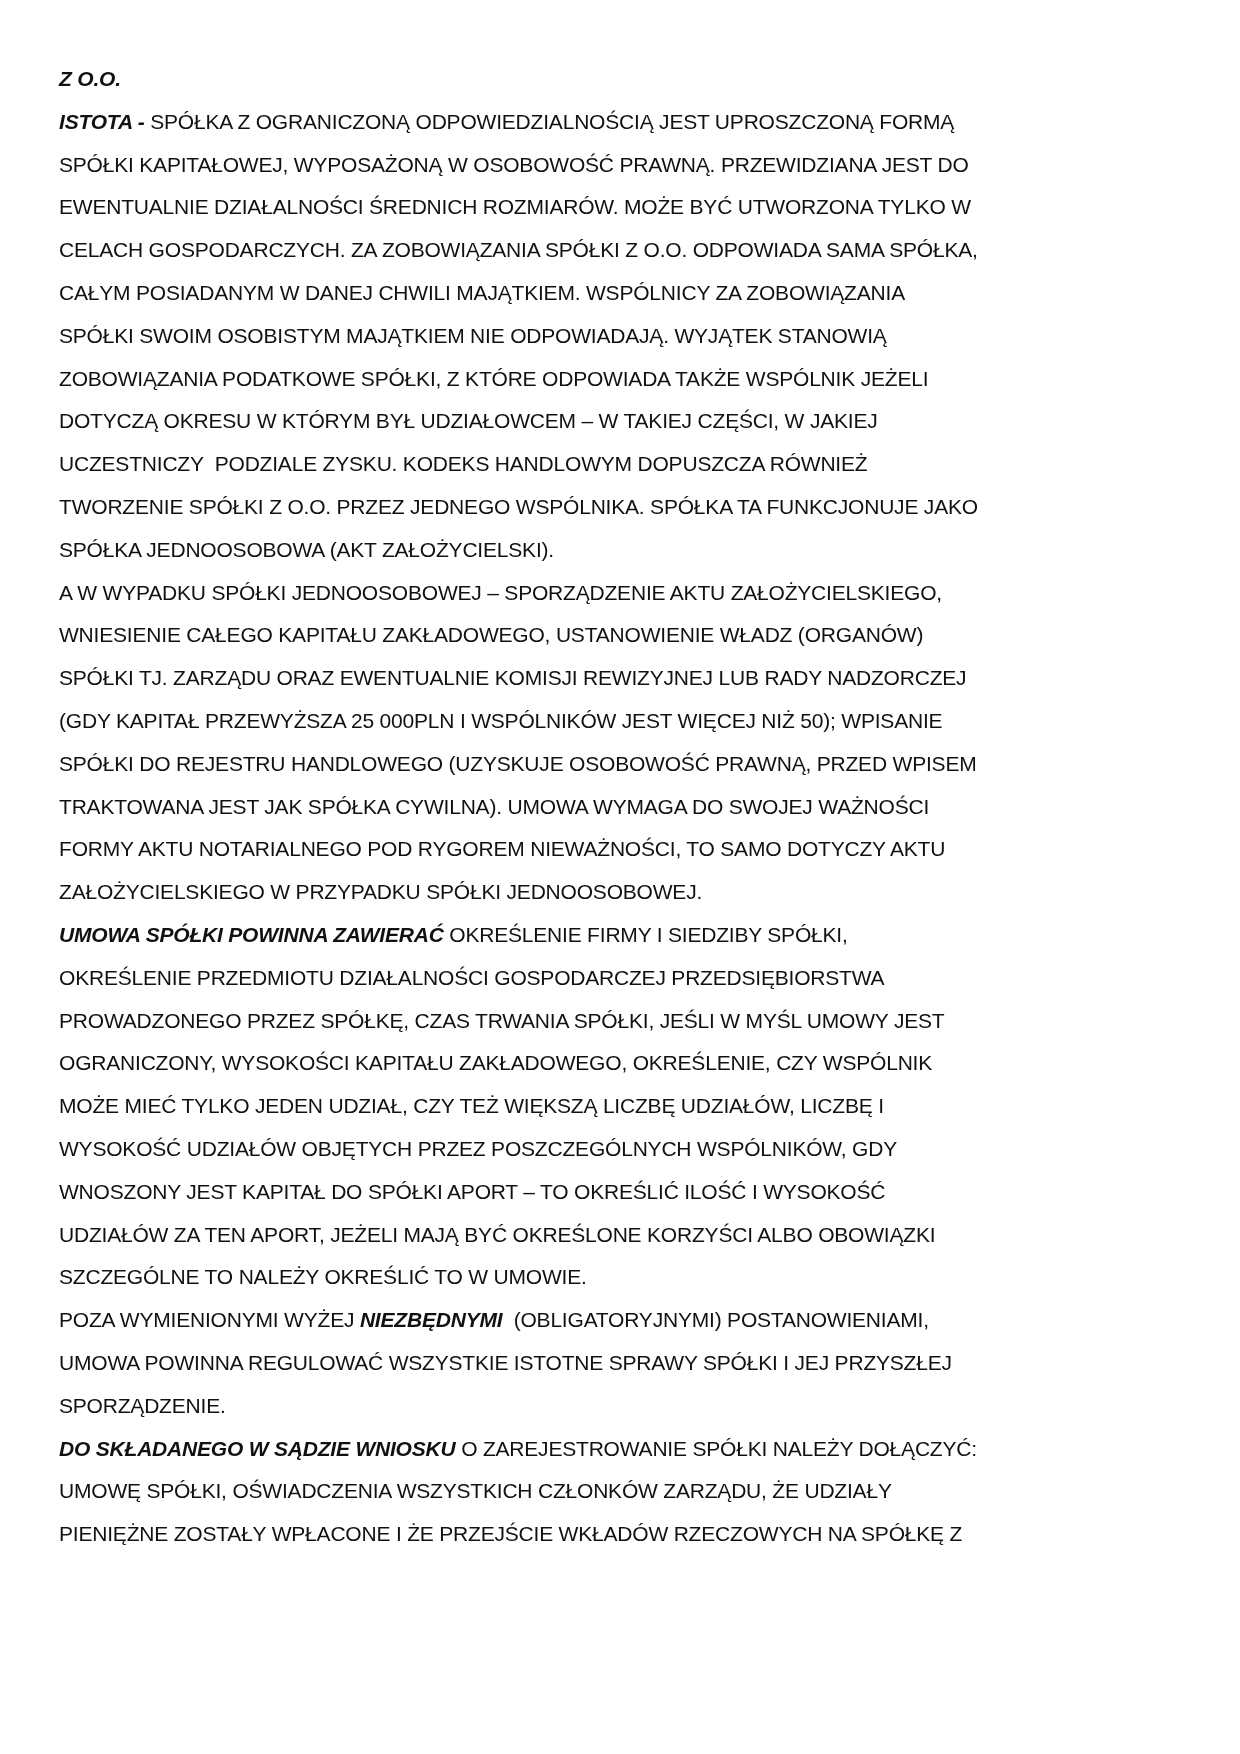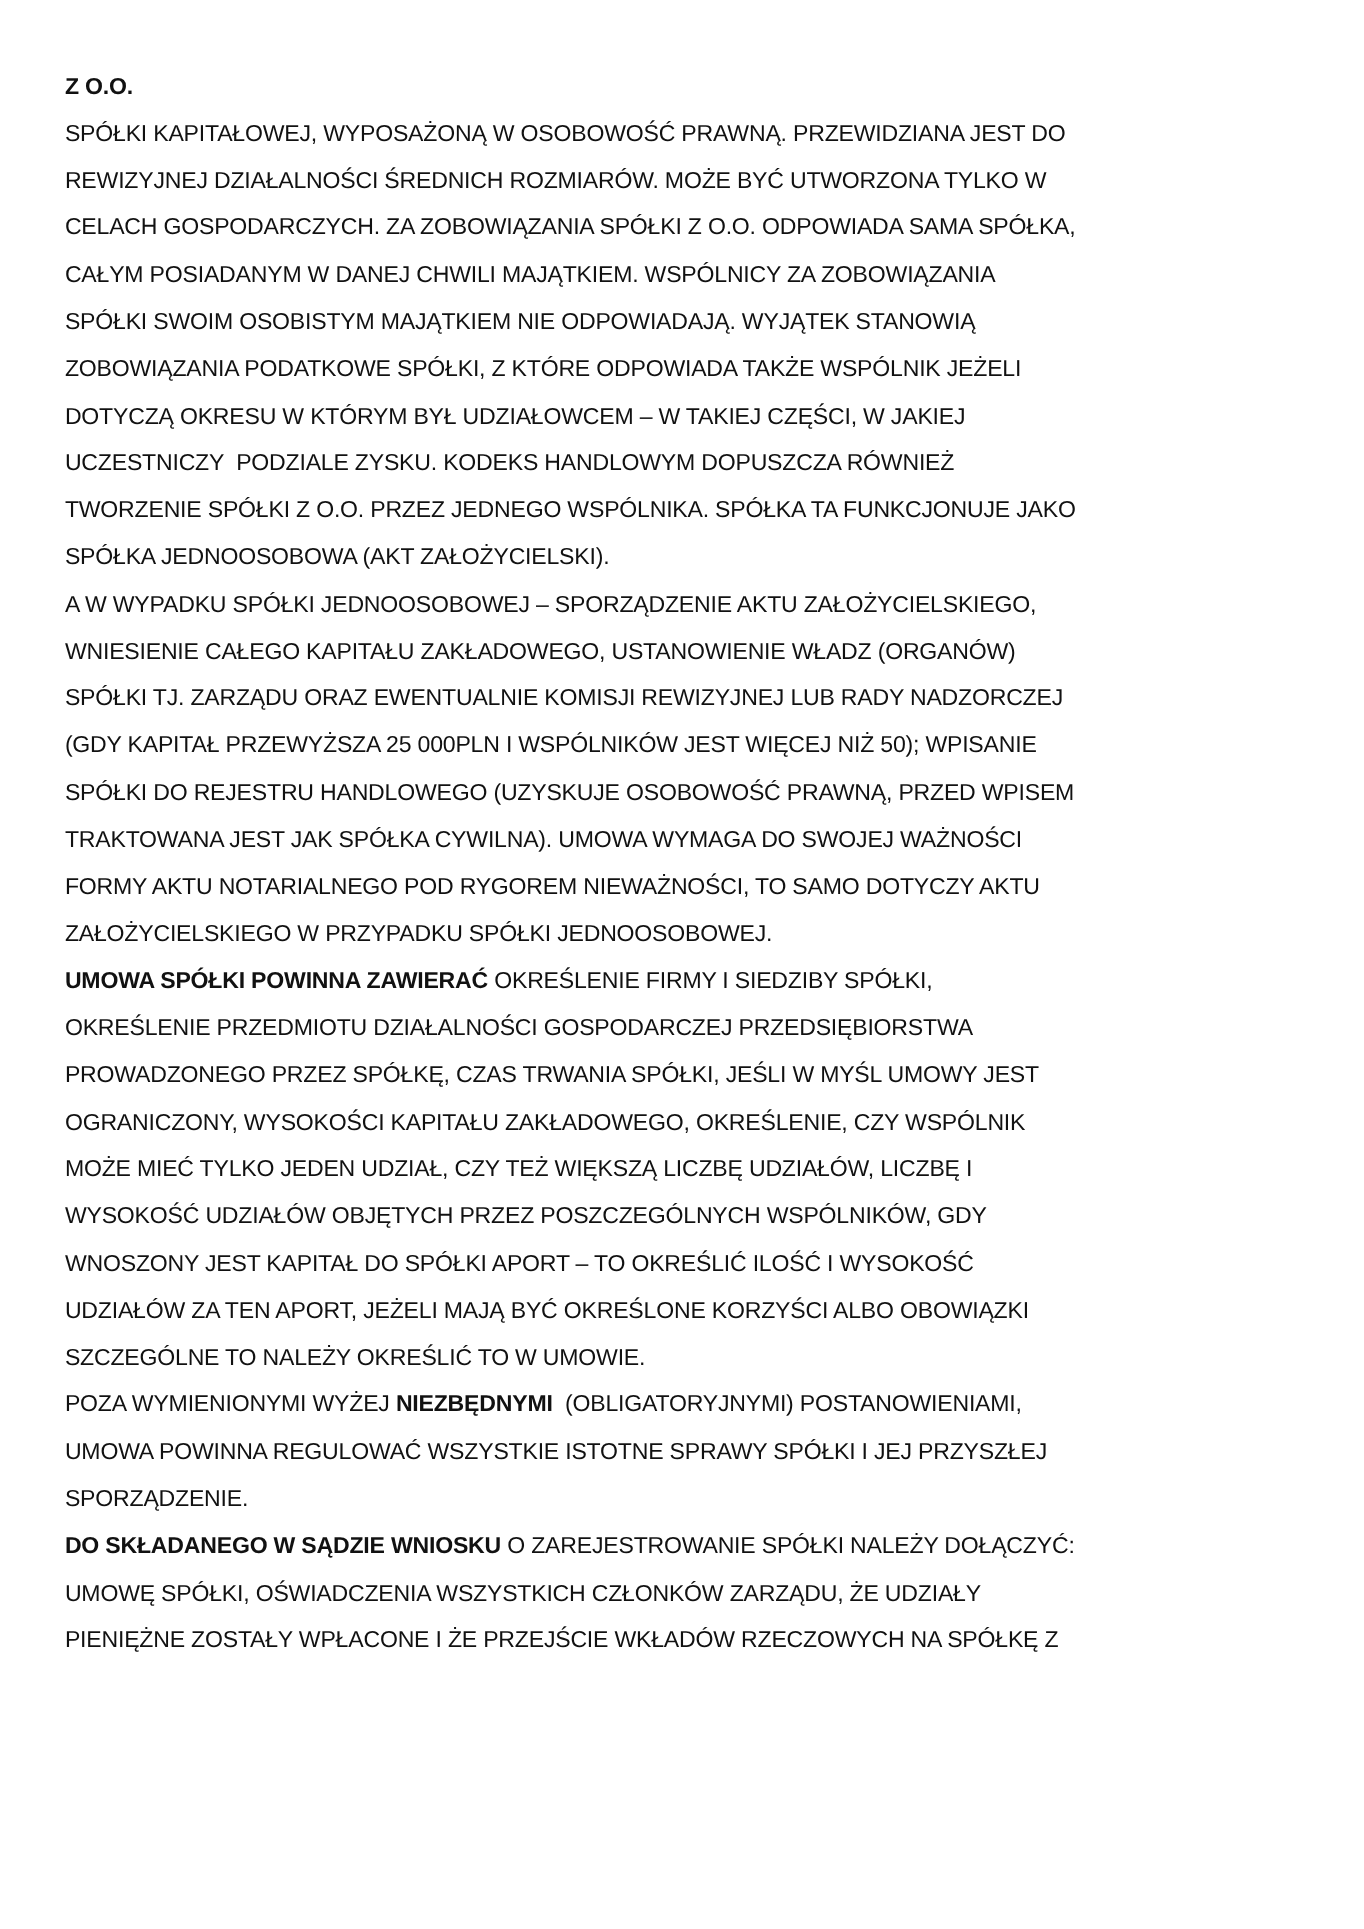--- a/index.html
+++ b/index.html
@@ -10,30 +10,31 @@
     top: 58px;
     width: 1120px;
     font-family: "Liberation Sans", sans-serif;
     font-size: 21px;
     line-height: 42.8px;
     color: #111111;
     letter-spacing: -0.2px;
     word-spacing: 0px;
   }
   .line { display: block; white-space: pre; height: 42.8px; }
-  .b { font-weight: bold; }
+  .b { font-weight: bold; font-style: italic; }
 </style>
 </head>
 <body>
 
 <div class="page">
   <span class="line b">Z O.O.</span>
   <div id="lines">
+      <span class="line"><span class="b">ISTOTA - </span><span>SPÓŁKA Z OGRANICZONĄ ODPOWIEDZIALNOŚCIĄ JEST UPROSZCZONĄ FORMĄ</span></span>
       <span class="line"><span>SPÓŁKI KAPITAŁOWEJ, WYPOSAŻONĄ W OSOBOWOŚĆ PRAWNĄ. PRZEWIDZIANA JEST DO</span></span>
-      <span class="line"><span>REWIZYJNEJ DZIAŁALNOŚCI ŚREDNICH ROZMIARÓW. MOŻE BYĆ UTWORZONA TYLKO W</span></span>
+      <span class="line"><span>EWENTUALNIE DZIAŁALNOŚCI ŚREDNICH ROZMIARÓW. MOŻE BYĆ UTWORZONA TYLKO W</span></span>
       <span class="line"><span>CELACH GOSPODARCZYCH. ZA ZOBOWIĄZANIA SPÓŁKI Z O.O. ODPOWIADA SAMA SPÓŁKA,</span></span>
       <span class="line"><span>CAŁYM POSIADANYM W DANEJ CHWILI MAJĄTKIEM. WSPÓLNICY ZA ZOBOWIĄZANIA</span></span>
       <span class="line"><span>SPÓŁKI SWOIM OSOBISTYM MAJĄTKIEM NIE ODPOWIADAJĄ. WYJĄTEK STANOWIĄ</span></span>
       <span class="line"><span>ZOBOWIĄZANIA PODATKOWE SPÓŁKI, Z KTÓRE ODPOWIADA TAKŻE WSPÓLNIK JEŻELI</span></span>
       <span class="line"><span>DOTYCZĄ OKRESU W KTÓRYM BYŁ UDZIAŁOWCEM – W TAKIEJ CZĘŚCI, W JAKIEJ</span></span>
       <span class="line"><span>UCZESTNICZY  PODZIALE ZYSKU. KODEKS HANDLOWYM DOPUSZCZA RÓWNIEŻ</span></span>
       <span class="line"><span>TWORZENIE SPÓŁKI Z O.O. PRZEZ JEDNEGO WSPÓLNIKA. SPÓŁKA TA FUNKCJONUJE JAKO</span></span>
       <span class="line"><span>SPÓŁKA JEDNOOSOBOWA (AKT ZAŁOŻYCIELSKI).</span></span>
       <span class="line"><span>A W WYPADKU SPÓŁKI JEDNOOSOBOWEJ – SPORZĄDZENIE AKTU ZAŁOŻYCIELSKIEGO,</span></span>
       <span class="line"><span>WNIESIENIE CAŁEGO KAPITAŁU ZAKŁADOWEGO, USTANOWIENIE WŁADZ (ORGANÓW)</span></span>

